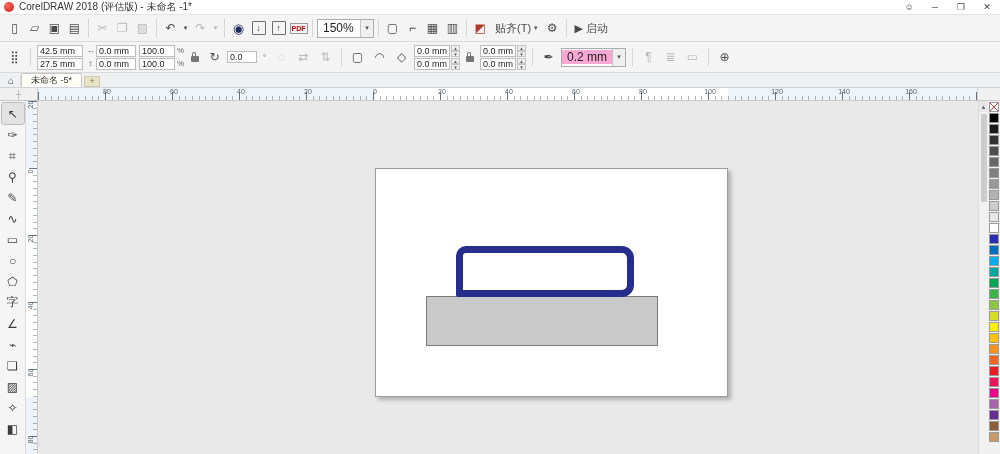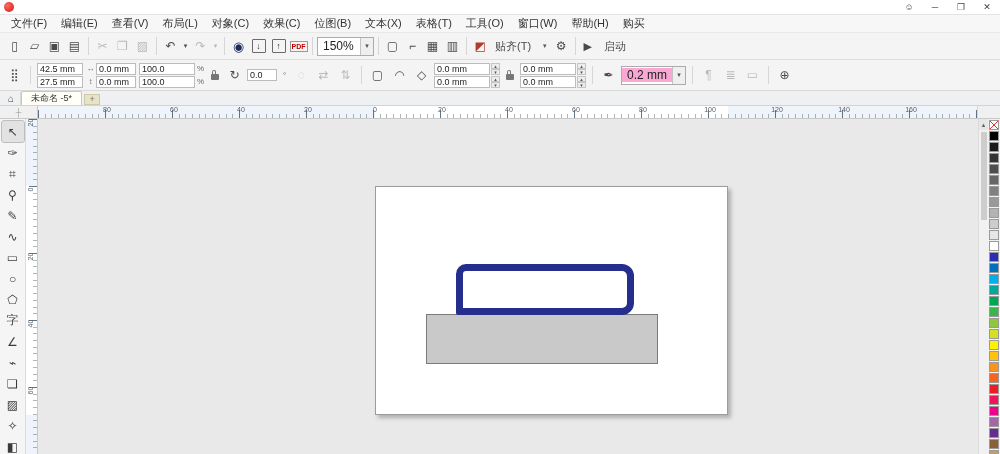--- a/index.html
+++ b/index.html
@@ -14,38 +14,38 @@
   .win-btn{width:26px;height:100%;display:flex;align-items:center;justify-content:center;font-size:9px;color:#444;}
 
   
   .menubar{height:17px;flex:none;background:#f7f7f7;border-bottom:1px solid #e8e8e8;display:flex;align-items:center;padding-left:4px;}
   .menu-item{padding:0 7px;font-size:11px;color:#333;white-space:nowrap;}
 
   
   .stdbar{height:26px;flex:none;background:#f4f4f4;border-bottom:1px solid #dcdcdc;display:flex;align-items:center;padding:0 5px;gap:1px;}
   .tbtn{min-width:19px;height:19px;display:flex;align-items:center;justify-content:center;font-size:12px;color:#4a4a4a;border-radius:2px;flex:none;}
   .tbtn.caret{min-width:9px;font-size:7px;}
-  .tbtn.text{padding:0 4px;font-size:11px;gap:12px;}
+  .tbtn.text{padding:0 4px;font-size:11px;gap:3px;}
   .tbtn.dark{color:#1d2a5e;font-size:13px;}
   .disabled{opacity:.35;}
   .sep{width:1px;height:18px;background:#d6d6d6;margin:0 3px;flex:none;}
   .boxed{border:1px solid #6b6b6b;width:12px;height:12px;font-size:9px;display:flex;align-items:center;justify-content:center;border-radius:1px;color:#333;}
   .pdf-ico{font-size:7px;font-weight:bold;border:1px solid #999;padding:1px 1px;color:#b00;letter-spacing:0;}
   .combo{display:flex;align-items:center;border:1px solid #acacac;background:#fff;height:17px;flex:none;}
   .combo .val{padding:0 5px;font-size:12px;min-width:32px;color:#222;}
   .caretbox{width:13px;height:100%;border-left:1px solid #c3c3c3;display:flex;align-items:center;justify-content:center;font-size:7px;color:#555;background:#efefef;box-sizing:border-box;}
   .mini-caret{font-size:7px;color:#555;}
   .color-ico{color:#b03a2e;}
 
   
   .propbar{height:30px;flex:none;background:#f4f4f4;border-bottom:1px solid #d9d9d9;display:flex;align-items:center;padding:0 5px;gap:3px;}
   .field-col{display:flex;flex-direction:column;gap:1px;}
   .frow{display:flex;align-items:center;gap:1px;}
   .pfield{width:46px;height:12px;font-size:9px;border:1px solid #bcbcbc;background:#fff;padding:0 2px;box-sizing:border-box;font-family:"Liberation Sans",sans-serif;color:#222;outline:none;}
-  .pfield.w40{width:40px;} .pfield.w36{width:56px;} .pfield.w30{width:30px;}
+  .pfield.w40{width:40px;} .pfield.w36{width:36px;} .pfield.w30{width:30px;}
   .mini{font-size:8px;color:#666;width:9px;text-align:center;flex:none;}
   .stepcol{display:flex;flex-direction:column;width:9px;flex:none;}
   .step{height:6px;font-size:5px;line-height:5px;text-align:center;color:#555;border:1px solid #c5c5c5;background:#ededed;box-sizing:border-box;}
   .lockwrap{width:14px;height:20px;display:flex;align-items:center;justify-content:center;}
   .lockbody{width:8px;height:6px;background:#777;border-radius:1px;position:relative;margin-top:4px;}
   .lockbody::before{content:"";position:absolute;top:-4px;left:1px;width:4px;height:4px;border:1.5px solid #777;border-bottom:none;border-radius:3px 3px 0 0;box-sizing:border-box;}
   .hl{padding:0 4px;color:#fff;}
 
   
   .tabrow{height:14px;flex:none;background:#eef0f2;border-bottom:1px solid #cfd4da;display:flex;align-items:flex-end;padding-left:2px;}
@@ -82,43 +82,29 @@
   .swatch{width:10px;height:10px;margin-top:1px;border:1px solid #9a9a9a;box-sizing:border-box;flex:none;}
   .swatch.none{background:linear-gradient(45deg,transparent 44%,#d33 44% 56%,transparent 56%),linear-gradient(-45deg,transparent 44%,#d33 44% 56%,transparent 56%),#fff;}
 </style>
 </head>
 <body>
 
 <div class="app">
 
   <div class="titlebar">
     <div class="logo"></div>
+    <span class="title-text">CorelDRAW 2018 (评估版) - 未命名 -1*</span>
     <div class="winctrls">
       <div class="win-btn">☺</div>
       <div class="win-btn">─</div>
       <div class="win-btn">❐</div>
       <div class="win-btn">✕</div>
     </div>
   </div>
 
-  <div class="menubar">
-      <span class="menu-item">文件(F)</span>
-      <span class="menu-item">编辑(E)</span>
-      <span class="menu-item">查看(V)</span>
-      <span class="menu-item">布局(L)</span>
-      <span class="menu-item">对象(C)</span>
-      <span class="menu-item">效果(C)</span>
-      <span class="menu-item">位图(B)</span>
-      <span class="menu-item">文本(X)</span>
-      <span class="menu-item">表格(T)</span>
-      <span class="menu-item">工具(O)</span>
-      <span class="menu-item">窗口(W)</span>
-      <span class="menu-item">帮助(H)</span>
-      <span class="menu-item">购买</span>
-    </div>
 
   <div class="stdbar">
     <div class="tbtn">▯</div>
     <div class="tbtn">▱</div>
     <div class="tbtn">▣</div>
     <div class="tbtn">▤</div>
     <div class="sep"></div>
     <div class="tbtn disabled">✂</div>
     <div class="tbtn disabled">❐</div>
     <div class="tbtn disabled">▨</div>

